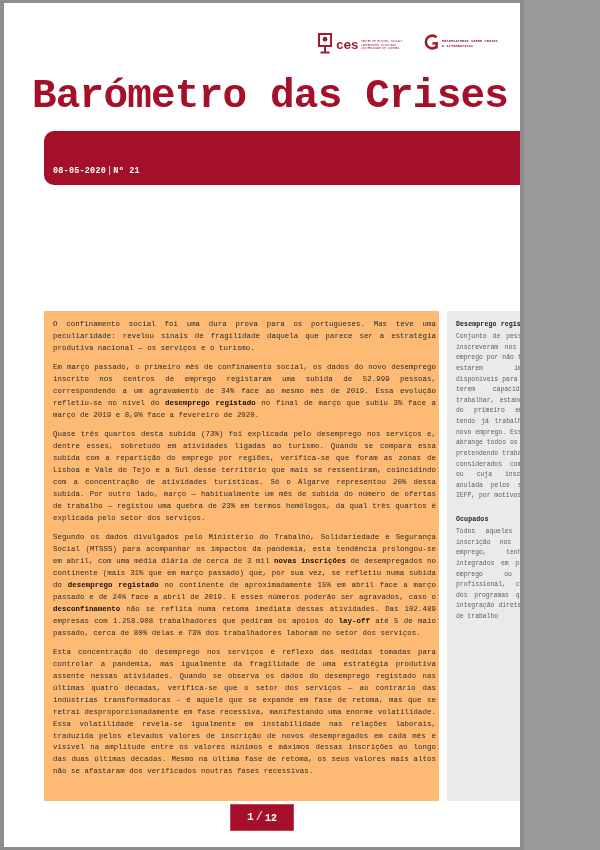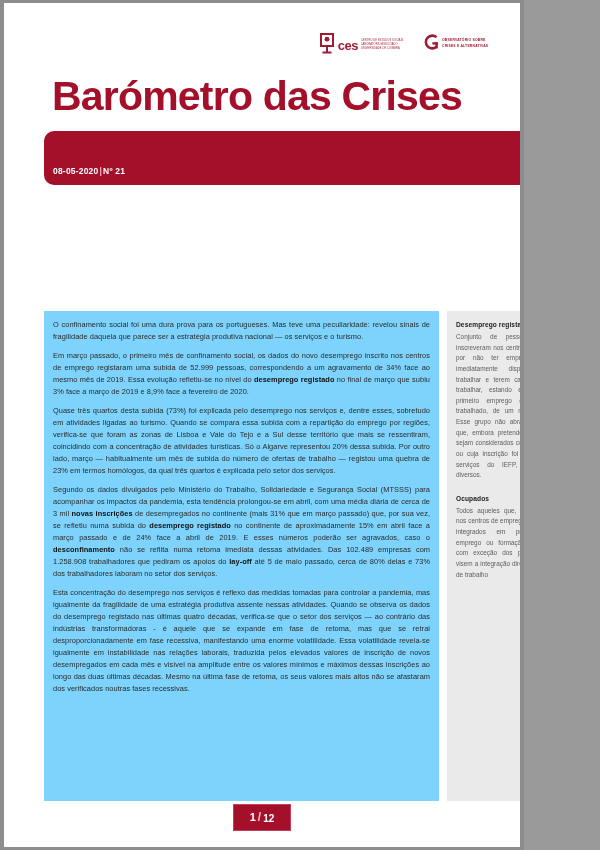--- a/index.html
+++ b/index.html
@@ -18,20 +18,21 @@
     position: relative;
     width: 524px;
     height: 850px;
     background: #ffffff;
     box-sizing: border-box;
     border-left: 4px solid #8d8d8d;
     border-right: 4px solid #8d8d8d;
     border-top: 3px solid #8d8d8d;
     border-bottom: 3px solid #8d8d8d;
     overflow: hidden;
+    font-family: Liberation Mono, monospace;
   }
 
   .sheet {
     position: absolute;
     left: 0; top: 0; right: 0; bottom: 0;
     background: #ffffff;
   }
 
   
   .logo-row {
@@ -71,21 +72,21 @@
     color: #9e1b32;
     font-weight: 700;
     line-height: 1.5;
     max-width: 56px;
     text-transform: uppercase;
     letter-spacing: 0.2px;
   }
 
   .masthead {
     position: absolute;
-    left: 48px;
+    left: 28px;
     top: 73px;
     font-size: 41px;
     font-weight: 700;
     color: #a4102a;
     letter-spacing: -0.8px;
     line-height: 1;
     white-space: nowrap;
   }
 
   .date-band {
@@ -142,22 +143,22 @@
     position: absolute;
     left: 40px;
     top: 308px;
     width: 529px;
     display: flex;
     align-items: stretch;
     gap: 8px;
   }
   .body-col {
     width: 395px;
-    background: #7dd3fc;
-    padding: 8px 9px 10px 9px;
+    background: #fdba74;
+    padding: 8px 3px 10px 9px;
     box-sizing: border-box;
   }
   .side-col {
     width: 126px;
     background: #eaeaea;
     padding: 10px 9px 10px 9px;
     box-sizing: border-box;
     min-height: 490px;
   }
 

